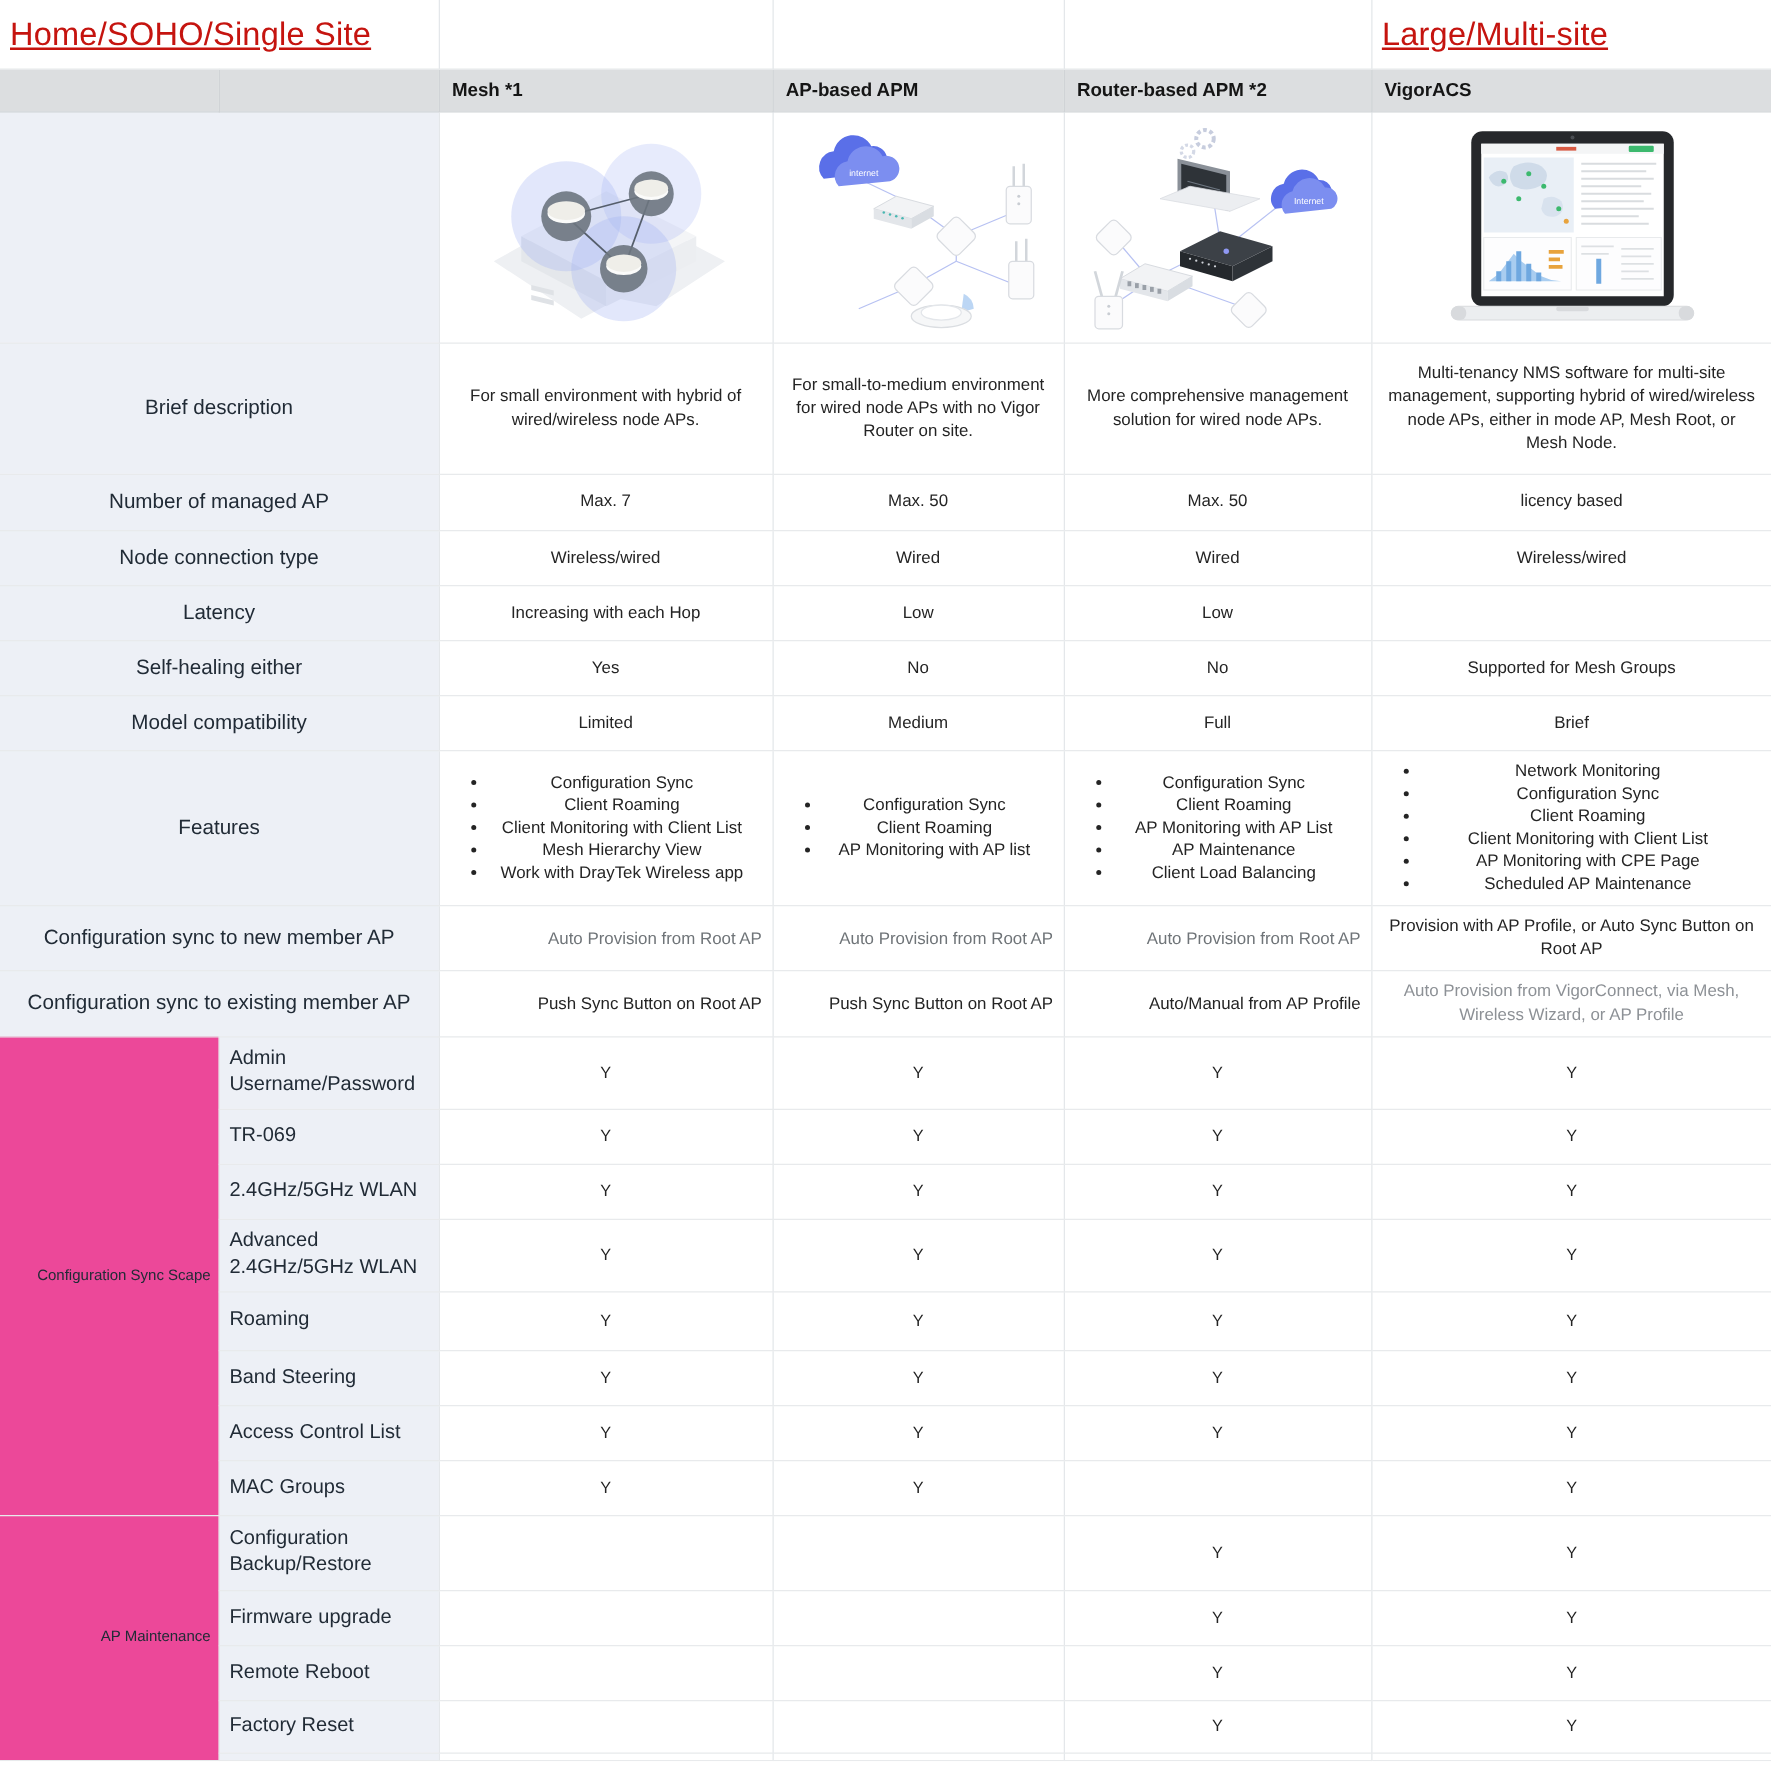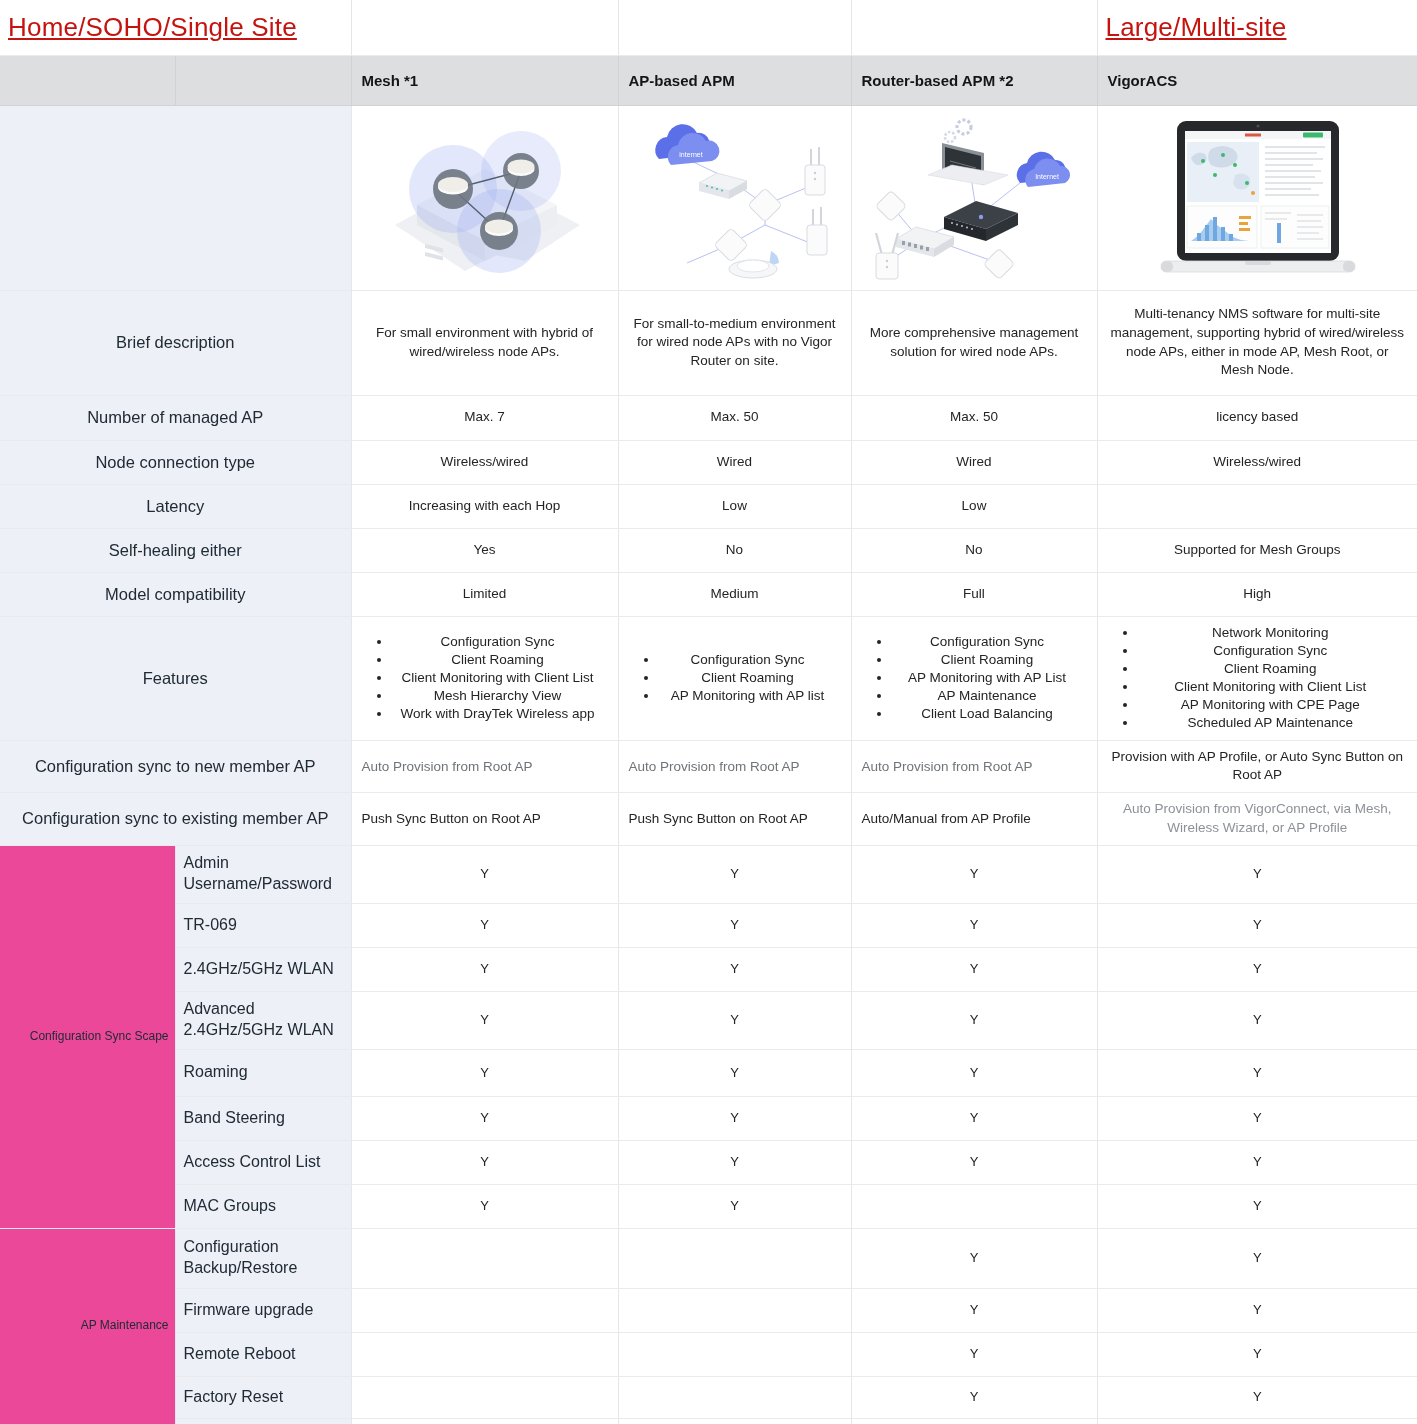--- a/index.html
+++ b/index.html
@@ -17,21 +17,21 @@
   .hdrrow td { background:#dcdee0; border-right:1px solid #d0d3d6; border-bottom:1px solid #d0d3d6; font-weight:700; font-size:15px; color:#151515; text-align:left; padding-left:10px; }
   .hdrrow td:last-child { border-right:none; }
 
   
   .lbl  { background:#edf0f6; color:#212b36; font-size:16.5px; text-align:center; padding:6px 8px; }
   .sub  { background:#edf0f6; color:#212b36; font-size:16px;  text-align:left; padding:6px 6px 6px 8px; line-height:1.3; }
   .grp  { background:#ec4899; color:#212b36; font-size:12px;  text-align:right; line-height:1.45; padding:4px 6px; }
 
   
   .c   { text-align:center; color:#242424; line-height:1.35; }
-  .lft { text-align:left;  color:#242424; padding-left:10px; }
+  .lft { text-align:right;  color:#242424; padding-left:10px; }
   .mut  { color:#6f7478; }
   .mut2 { color:#8d9196; }
   .ycell { font-size:13px; }
   .desc { font-size:13.5px; line-height:1.38; padding:6px 12px; }
 
   
   ul.feat { margin:0; padding:0 6px 0 32px; }
   ul.feat li { text-align:center; font-size:13.5px; line-height:1.33; color:#242424; }
 
   .imgcell { padding:4px; }
@@ -52,21 +52,21 @@
 
   <tbody>
       <tr class="toprow" style="height:55px">
     <td colspan="2" class="ttl">Home/SOHO/Single Site</td>
     <td></td>
     <td></td>
     <td></td>
     <td class="ttl">Large/Multi-site</td>
   </tr>
 
-  <tr class="hdrrow" style="height:50px">
+  <tr class="hdrrow" style="height:34px">
     <td></td>
     <td></td>
     <td>Mesh *1</td>
     <td>AP-based APM</td>
     <td>Router-based APM *2</td>
     <td>VigorACS</td>
   </tr>
 
   <tr style="height:185px">
     <td colspan="2" class="lbl"></td>
@@ -324,21 +324,21 @@
     <td class="c">No</td>
     <td class="c">No</td>
     <td class="c">Supported for Mesh Groups</td>
   </tr>
 
   <tr style="height:44px">
     <td colspan="2" class="lbl">Model compatibility</td>
     <td class="c">Limited</td>
     <td class="c">Medium</td>
     <td class="c">Full</td>
-    <td class="c">High</td>
+    <td class="c">Brief</td>
   </tr>
 
   <tr style="height:124px">
     <td colspan="2" class="lbl">Features</td>
     <td>
           <ul class="feat">
             <li>Configuration Sync</li>
             <li>Client Roaming</li>
             <li>Client Monitoring with Client List</li>
             <li>Mesh Hierarchy View</li>

